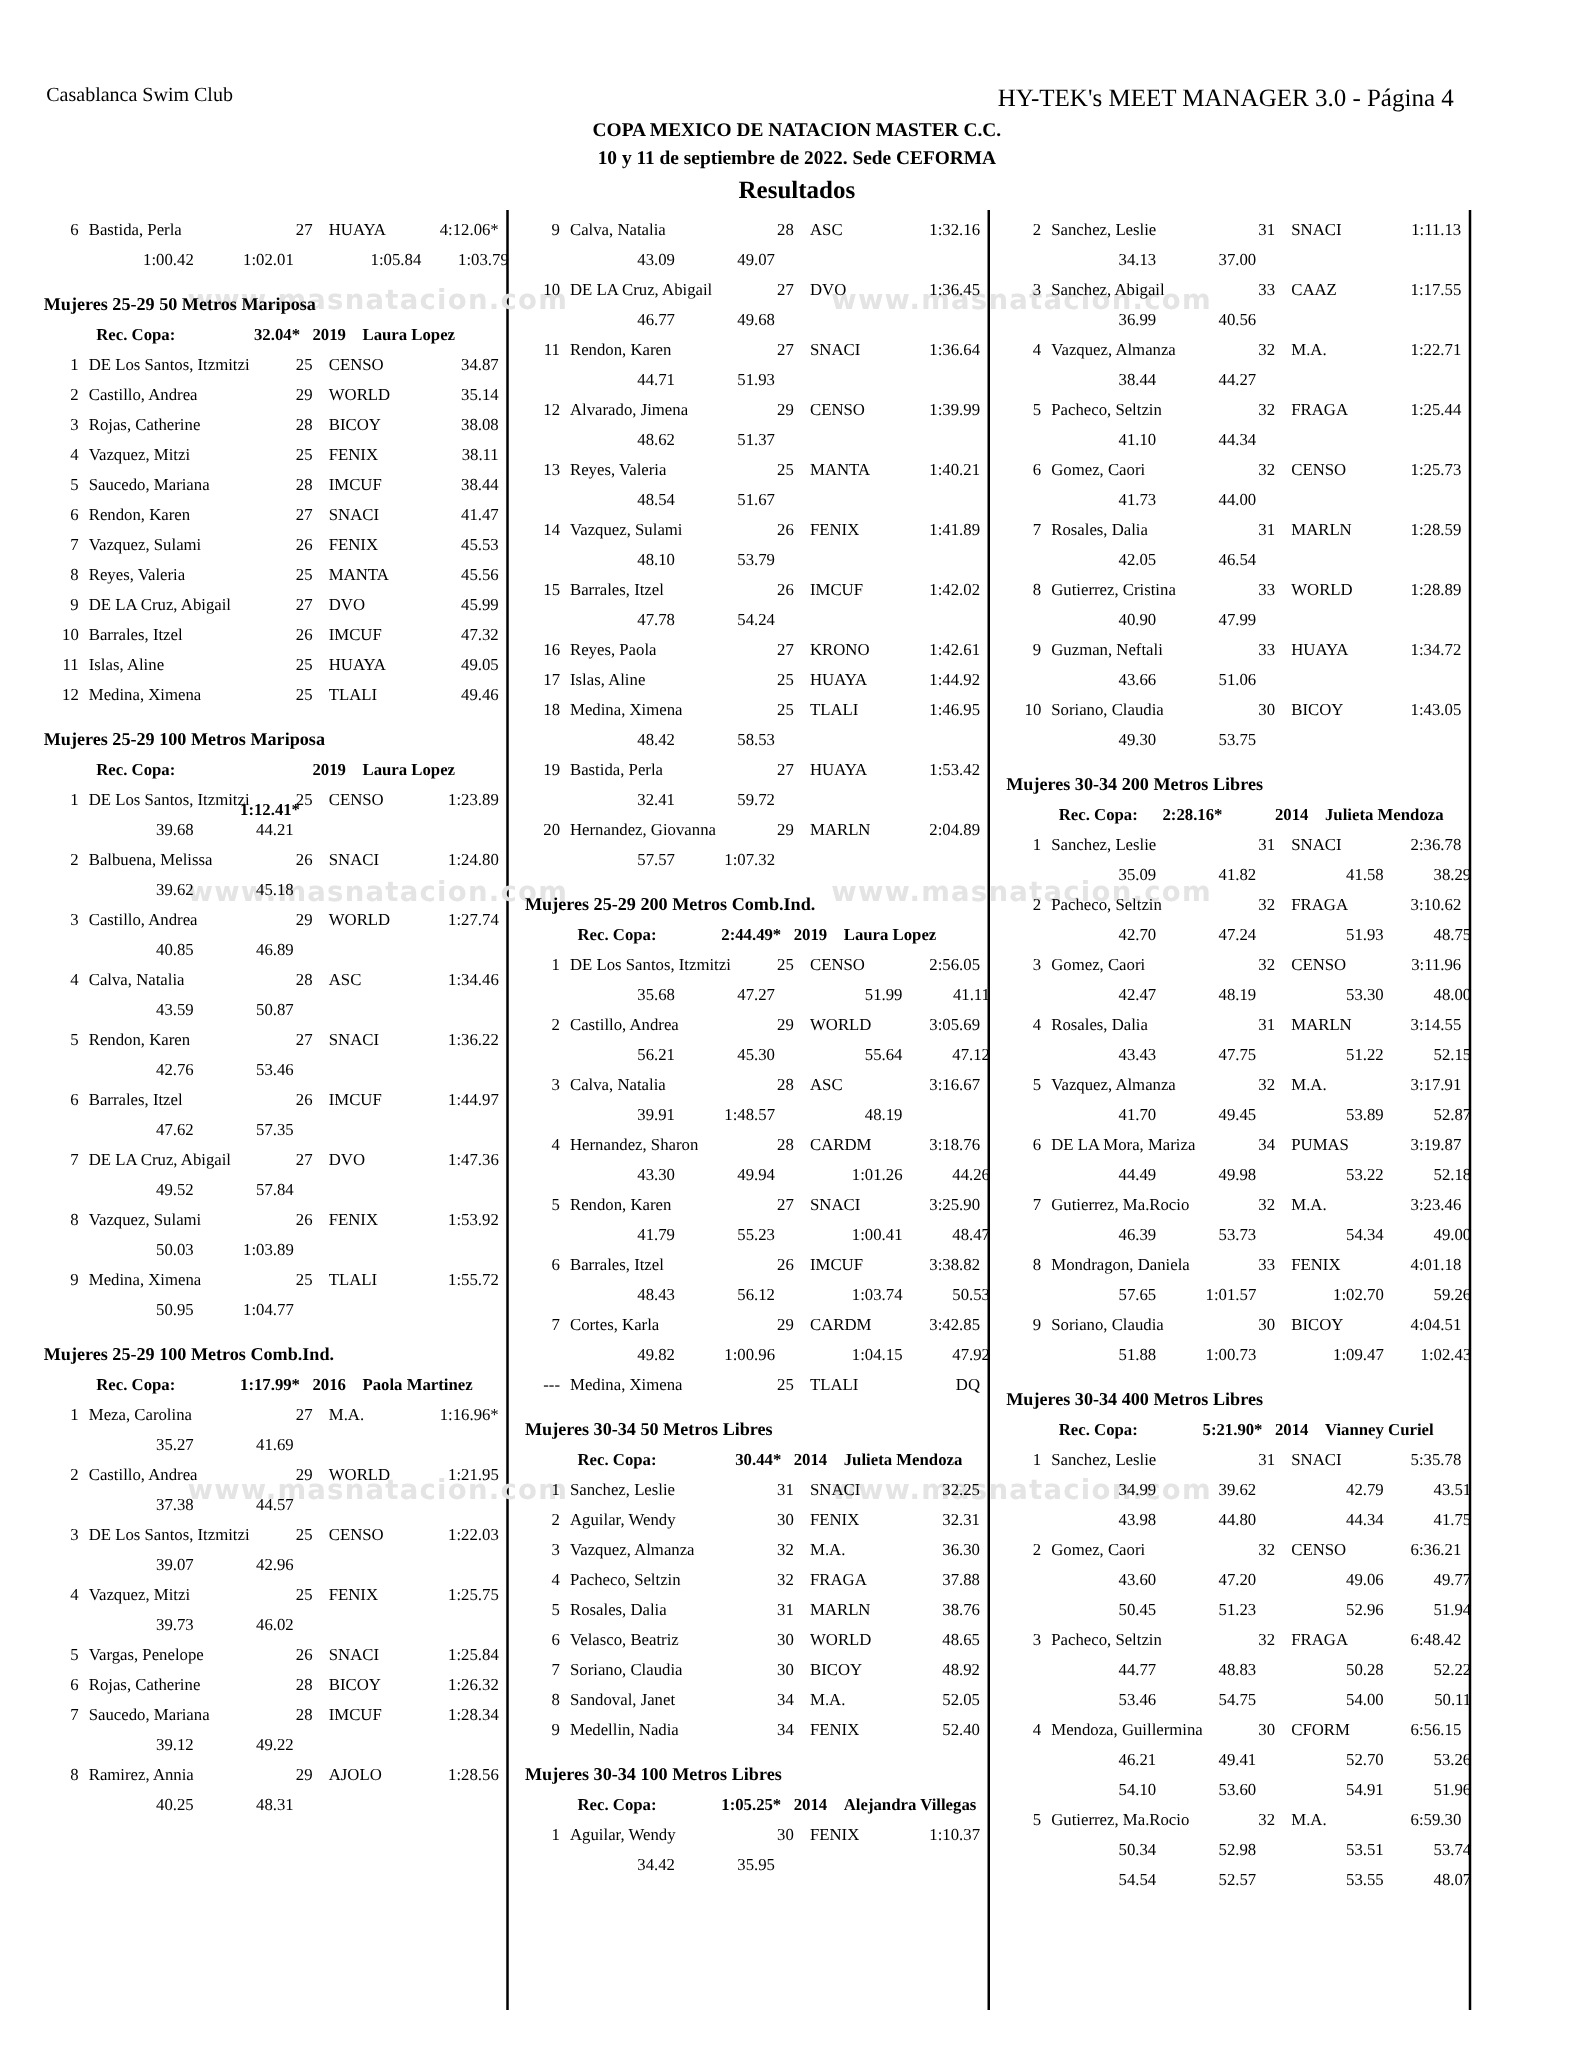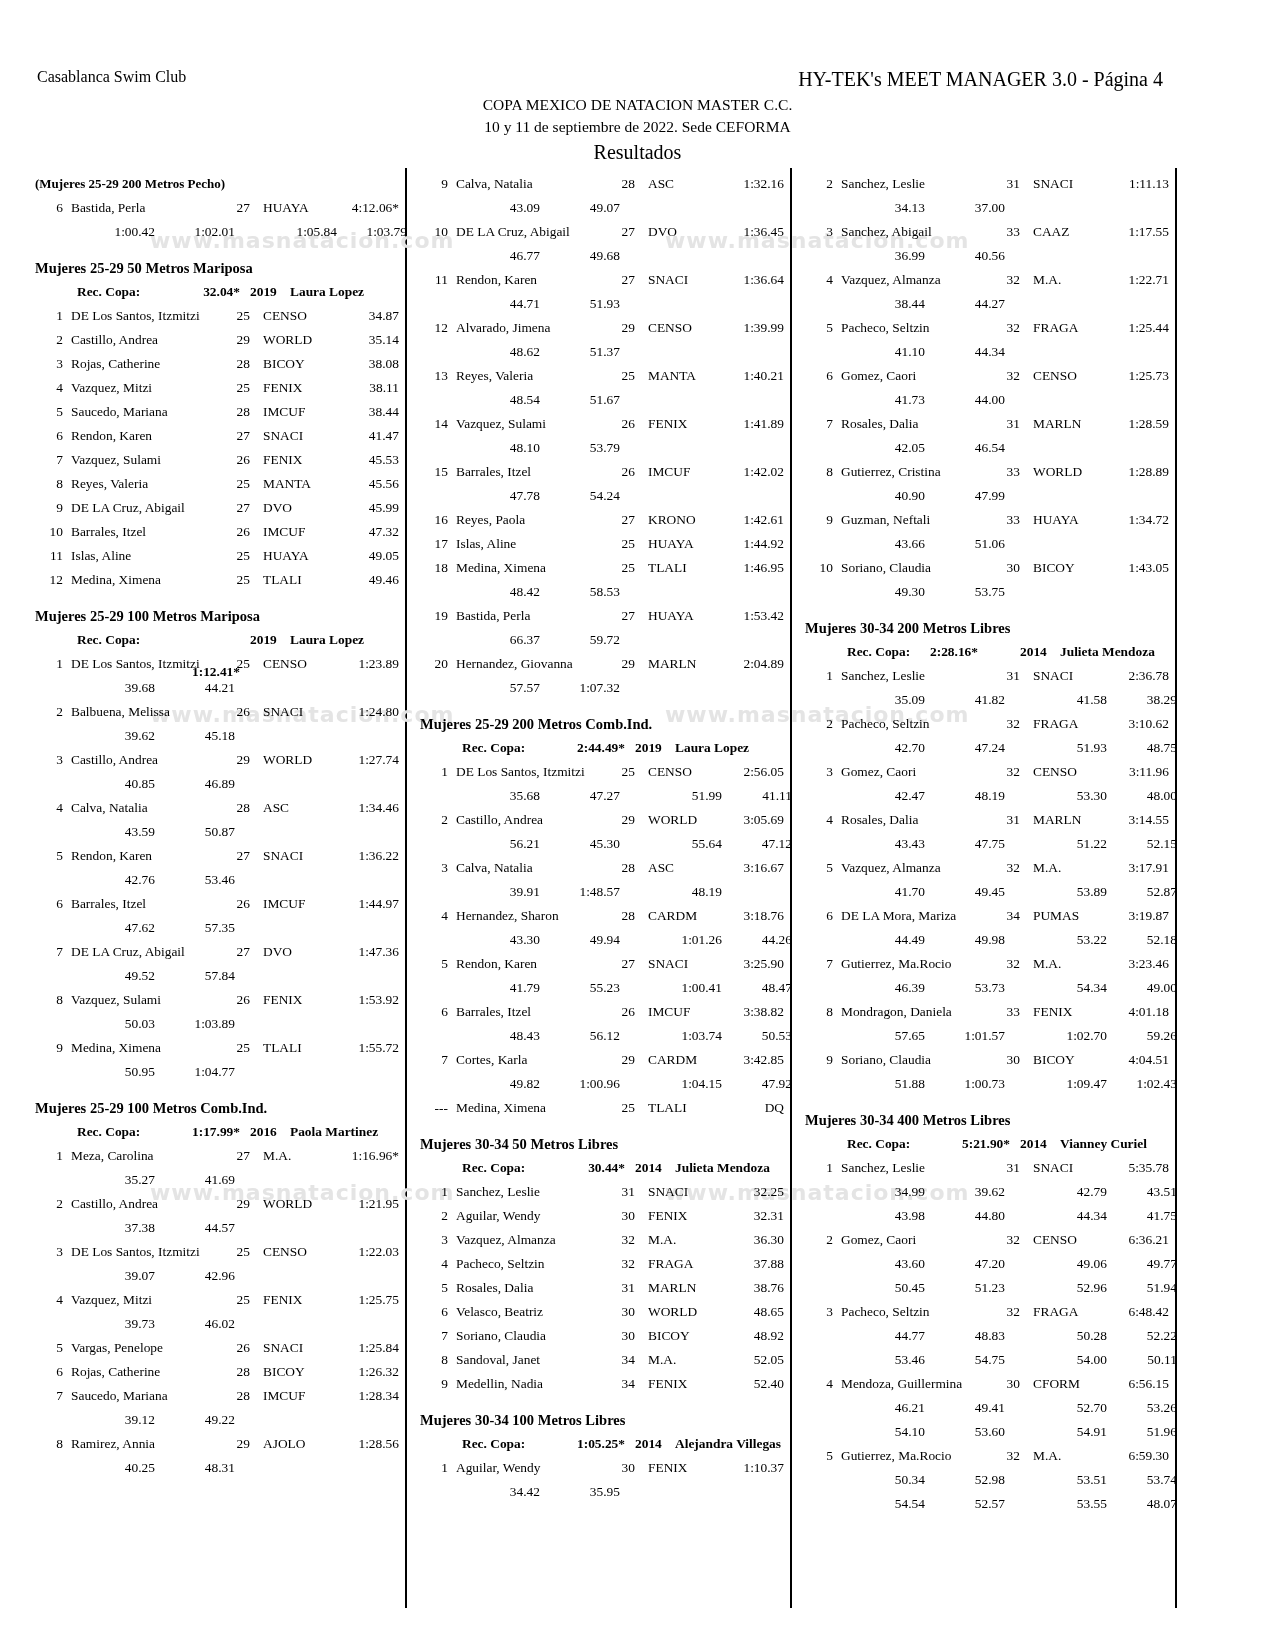--- a/index.html
+++ b/index.html
@@ -1,20 +1,20 @@
 <!DOCTYPE html>
 <html><head>
 <meta charset="utf-8">
 <style>
   html, body { margin: 0; padding: 0; background: #ffffff; }
   body { width: 1275px; height: 1650px; position: relative; overflow: hidden;
          font-family: "Liberation Serif", "DejaVu Serif", serif; color: #000; font-size: 13.4px; }
   .hdr-left { position: absolute; left: 37px; top: 68px; font-size: 16px; }
   .hdr-right { position: absolute; right: 112px; top: 68px; font-size: 20px; }
-  .title { position: absolute; left: 0; width: 1275px; text-align: center; font-weight: normal; }
+  .title { position: absolute; left: 0; width: 1275px; text-align: center; font-weight: bold; }
   .t1 { top: 96px; font-size: 15.5px; }
   .t2 { top: 118px; font-size: 15.5px; }
   .t3 { top: 141px; font-size: 20px; }
   .col { position: absolute; top: 172px; width: 372px; }
   .col1 { left: 35px; }
   .col2 { left: 420px; }
   .col3 { left: 805px; }
   .vline { position: absolute; top: 168px; width: 2px; height: 1440px; background: #000; }
   .line { height: 24px; line-height: 24px; position: relative; white-space: nowrap; }
   .ev-title { font-weight: bold; font-size: 14.5px; margin-top: 12px; }
@@ -47,21 +47,20 @@
 <div class="vline" style="left:1175px"></div>
 
 <div class="watermark" style="left:150px;top:228px">www.masnatacion.com</div>
 <div class="watermark" style="left:665px;top:228px">www.masnatacion.com</div>
 <div class="watermark" style="left:150px;top:702px">www.masnatacion.com</div>
 <div class="watermark" style="left:665px;top:702px">www.masnatacion.com</div>
 <div class="watermark" style="left:150px;top:1180px">www.masnatacion.com</div>
 <div class="watermark" style="left:665px;top:1180px">www.masnatacion.com</div>
 
 <div class="col col1">
-    <div class="line ev-title first" style="margin-top: 0px;">(Mujeres 25-29 200 Metros Pecho)</div>
     <div class="line row">
       <span class="pl">6</span>
       <span class="nm">Bastida, Perla</span>
       <span class="ag">27</span>
       <span class="tm">HUAYA</span>
       <span class="fn">4:12.06*</span>
     </div>
     <div class="line split">
       <span class="s1">1:00.42</span>
       <span class="s2">1:02.01</span>
@@ -457,21 +456,21 @@
       <span class="s2">58.53</span>
     </div>
     <div class="line row">
       <span class="pl">19</span>
       <span class="nm">Bastida, Perla</span>
       <span class="ag">27</span>
       <span class="tm">HUAYA</span>
       <span class="fn">1:53.42</span>
     </div>
     <div class="line split">
-      <span class="s1">66.37</span>
+      <span class="s1">32.41</span>
       <span class="s2">59.72</span>
     </div>
     <div class="line row">
       <span class="pl">20</span>
       <span class="nm">Hernandez, Giovanna</span>
       <span class="ag">29</span>
       <span class="tm">MARLN</span>
       <span class="fn">2:04.89</span>
     </div>
     <div class="line split">

